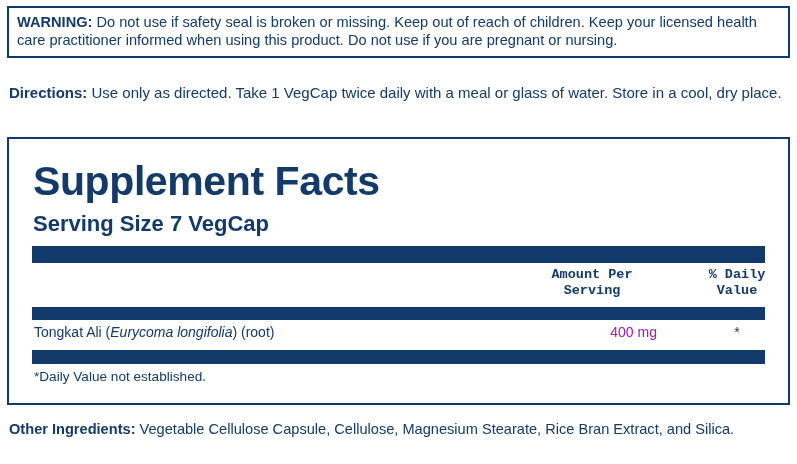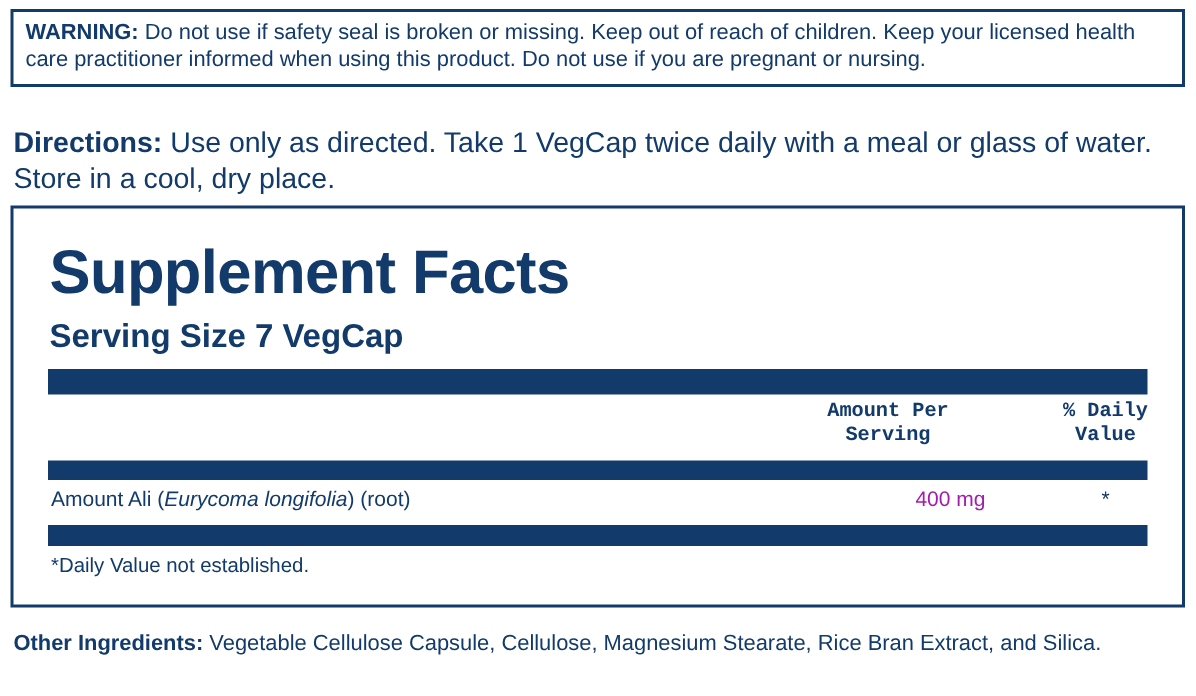--- a/index.html
+++ b/index.html
@@ -41,21 +41,21 @@
   .warning-text .lead {
     font-weight: bold;
   }
 
   
   .directions {
     position: absolute;
     left: 9px;
     top: 84px;
     width: 782px;
-    font-size: 19px;
+    font-size: 15px;
     line-height: 1.26;
     color: #123A6B;
   }
   .directions .lead {
     font-weight: bold;
   }
 
   
   .facts-box {
     position: absolute;
@@ -200,21 +200,21 @@
       </div>
       <div class="col-head dv">
         <div>% Daily</div>
         <div>Value</div>
       </div>
     </div>
 
     <div class="rule-mid"></div>
 
     <div class="ingredient-row">
-      <div class="ing-name"><span>Amount Ali (</span><i>Eurycoma longifolia</i><span>) (root)</span></div>
+      <div class="ing-name"><span>Tongkat Ali (</span><i>Eurycoma longifolia</i><span>) (root)</span></div>
       <div class="ing-amount">400 mg</div>
       <div class="ing-dv">*</div>
     </div>
 
     <div class="rule-bottom"></div>
 
     <div class="footnote">*Daily Value not established.</div>
   </div>
 
   <div class="other-ing"><span class="lead">Other Ingredients:</span><span> Vegetable Cellulose Capsule, Cellulose, Magnesium Stearate, Rice Bran Extract, and Silica.</span></div>

